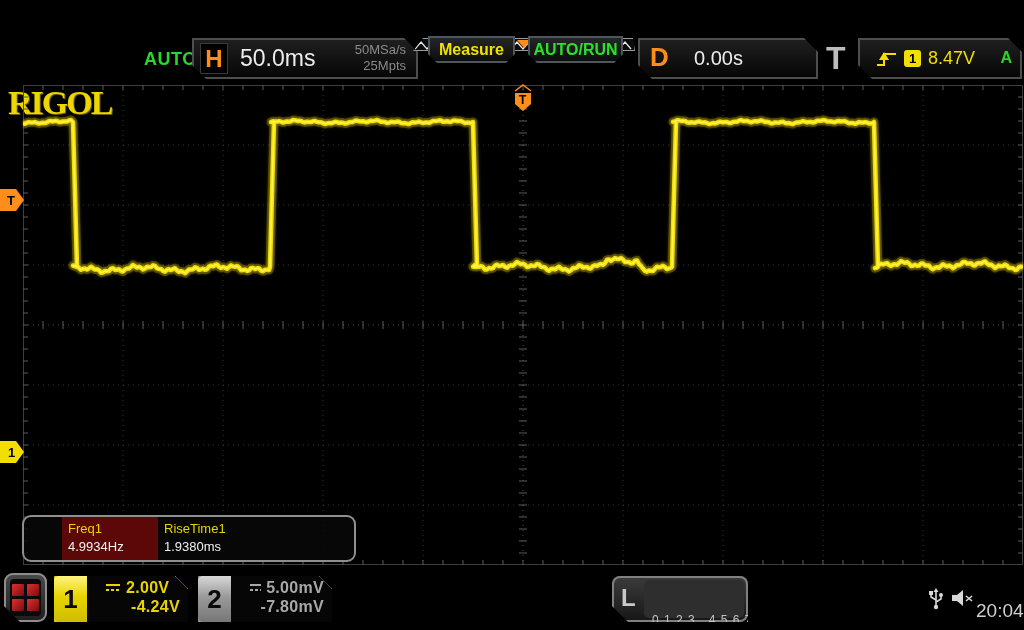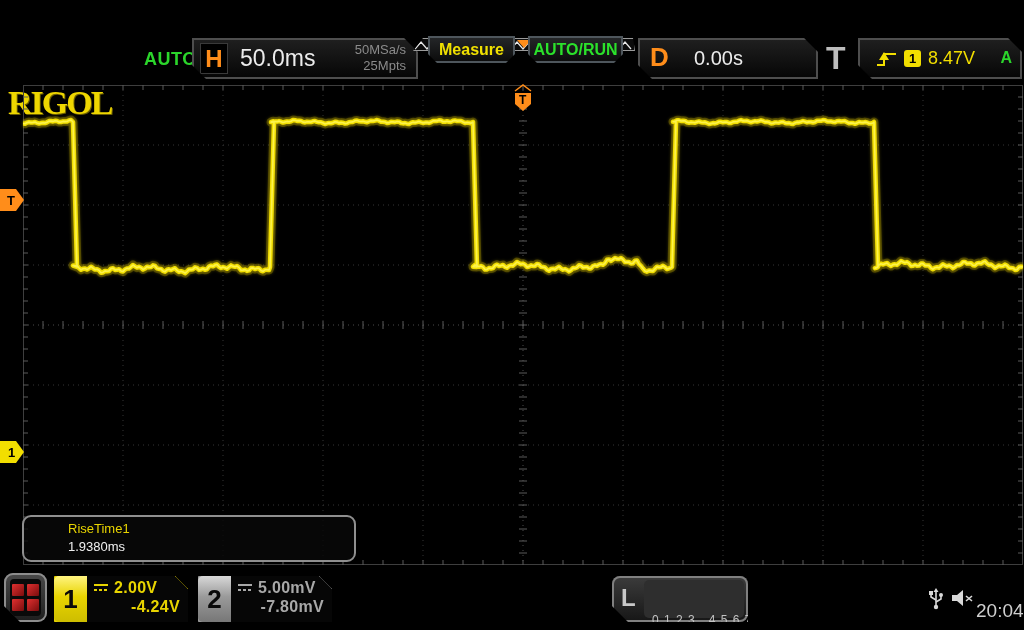--- a/index.html
+++ b/index.html
@@ -68,21 +68,21 @@
   #menu-btn { position:absolute; left:4px; top:573px; width:43px; height:49px;
     background:linear-gradient(180deg,#4a4a4a,#1d1d1d); box-shadow:inset 0 0 0 2px #8d8d8d; border-radius:9px;
     clip-path:polygon(0 0,100% 0,100% 100%,16px 100%,0 calc(100% - 16px)); }
   #menu-btn .inner { position:absolute; left:6px; top:6px; width:31px; height:37px; background:#0a0a0a; border-radius:4px;
     display:grid; grid-template-columns:12px 12px; grid-template-rows:12px 12px; gap:3px; padding:5px 0 0 2px; }
   #menu-btn .sq { background:linear-gradient(135deg,#e03030,#7a0d0d); border-radius:1px; }
 
   .chbox { position:absolute; top:576px; height:46px; border-radius:6px 0 0 6px; }
   .chbox .tab { position:absolute; left:0; top:0; bottom:0; width:33px; border-radius:5px 0 0 5px;
     display:flex; align-items:center; justify-content:center; font-weight:bold; font-size:26px; color:#0a0a0a; }
-  .chbox .body { position:absolute; left:33px; top:0; bottom:0; right:0; background:#060606; padding:3px 8px 0 6px; }
+  .chbox .body { position:absolute; left:33px; top:0; bottom:0; right:0; background:#060606; padding:3px 8px 0 18px; }
   #ch1-box { left:54px; width:134px; box-shadow:0 0 0 2px #e8d400; background:#e8d400;
     clip-path:polygon(0 0, calc(100% - 13px) 0, 100% 13px, 100% 100%, 0 100%); }
   #ch1-box .tab { background:linear-gradient(180deg,#fff480,#e8d400 45%,#cdbd00); }
   #ch1-box .body { color:#e8d400; clip-path:polygon(0 0, calc(100% - 13px) 0, 100% 13px, 100% 100%, 0 100%); }
   #ch2-box { left:198px; width:134px; box-shadow:0 0 0 2px #9a9a9a; background:#9a9a9a;
     clip-path:polygon(0 0, calc(100% - 13px) 0, 100% 13px, 100% 100%, 0 100%); }
   #ch2-box .tab { background:linear-gradient(180deg,#d8d8d8,#9a9a9a 45%,#777); }
   #ch2-box .body { color:#a8a8a8; clip-path:polygon(0 0, calc(100% - 13px) 0, 100% 13px, 100% 100%, 0 100%); }
   .ch-top { display:flex; align-items:center; font-size:16px; font-weight:bold; letter-spacing:.3px; }
   .ch-top svg { margin-right:5px; }
@@ -442,20 +442,24 @@
     <text x="8" y="17" fill="#000">1</text>
   </svg>
 
   <svg id="trig-pos" width="22" height="28" style="left: 512px;">
     <path d="M3,7 L11,1 L19,7" fill="none" stroke="#ff8d1a" stroke-width="1.5"></path>
     <path d="M3,9 h16 v11 l-8,7 l-8,-7 z" fill="#ff8d1a"></path>
     <text x="7" y="20" fill="#000" font-weight="bold" font-size="12">T</text>
   </svg>
 
   <div id="meas-box">
+      <div class="meas-col hl">
+        <div class="meas-label">Freq1</div>
+        <div class="meas-value">4.9934Hz</div>
+      </div>
       <div class="meas-col">
         <div class="meas-label">RiseTime1</div>
         <div class="meas-value">1.9380ms</div>
       </div>
     </div>
 
   <div id="menu-btn">
     <div class="inner">
       <div class="sq"></div>
         <div class="sq"></div>

